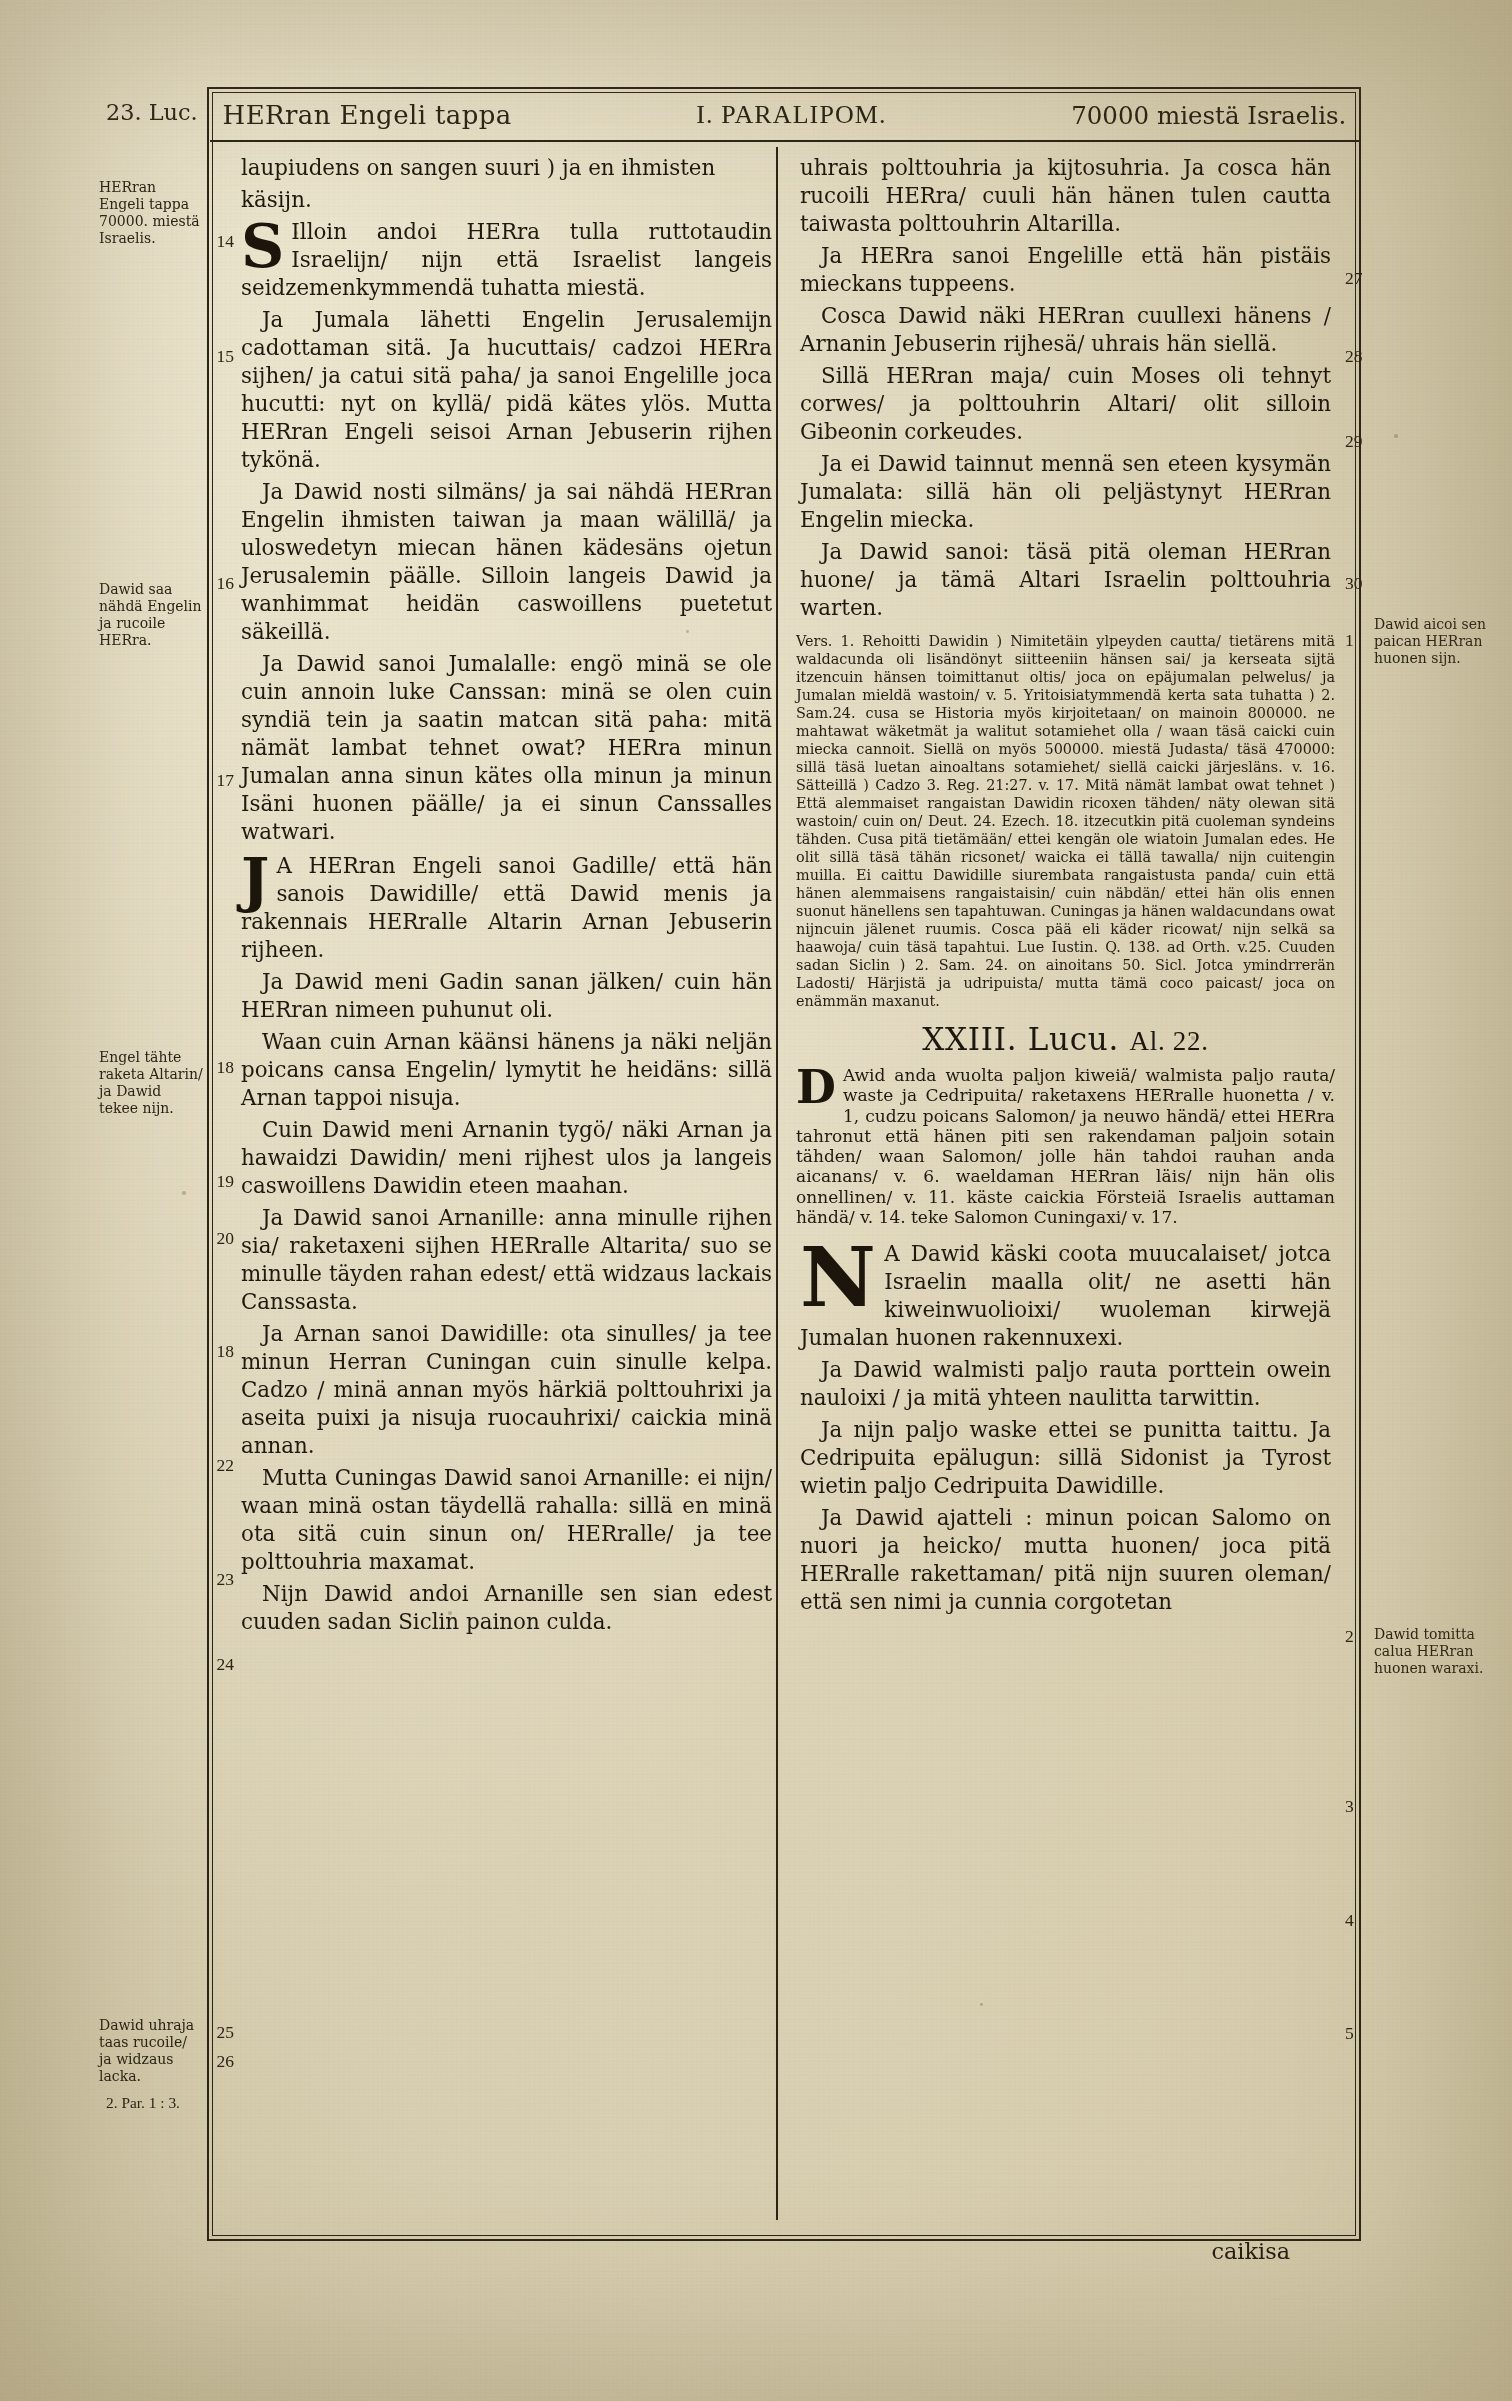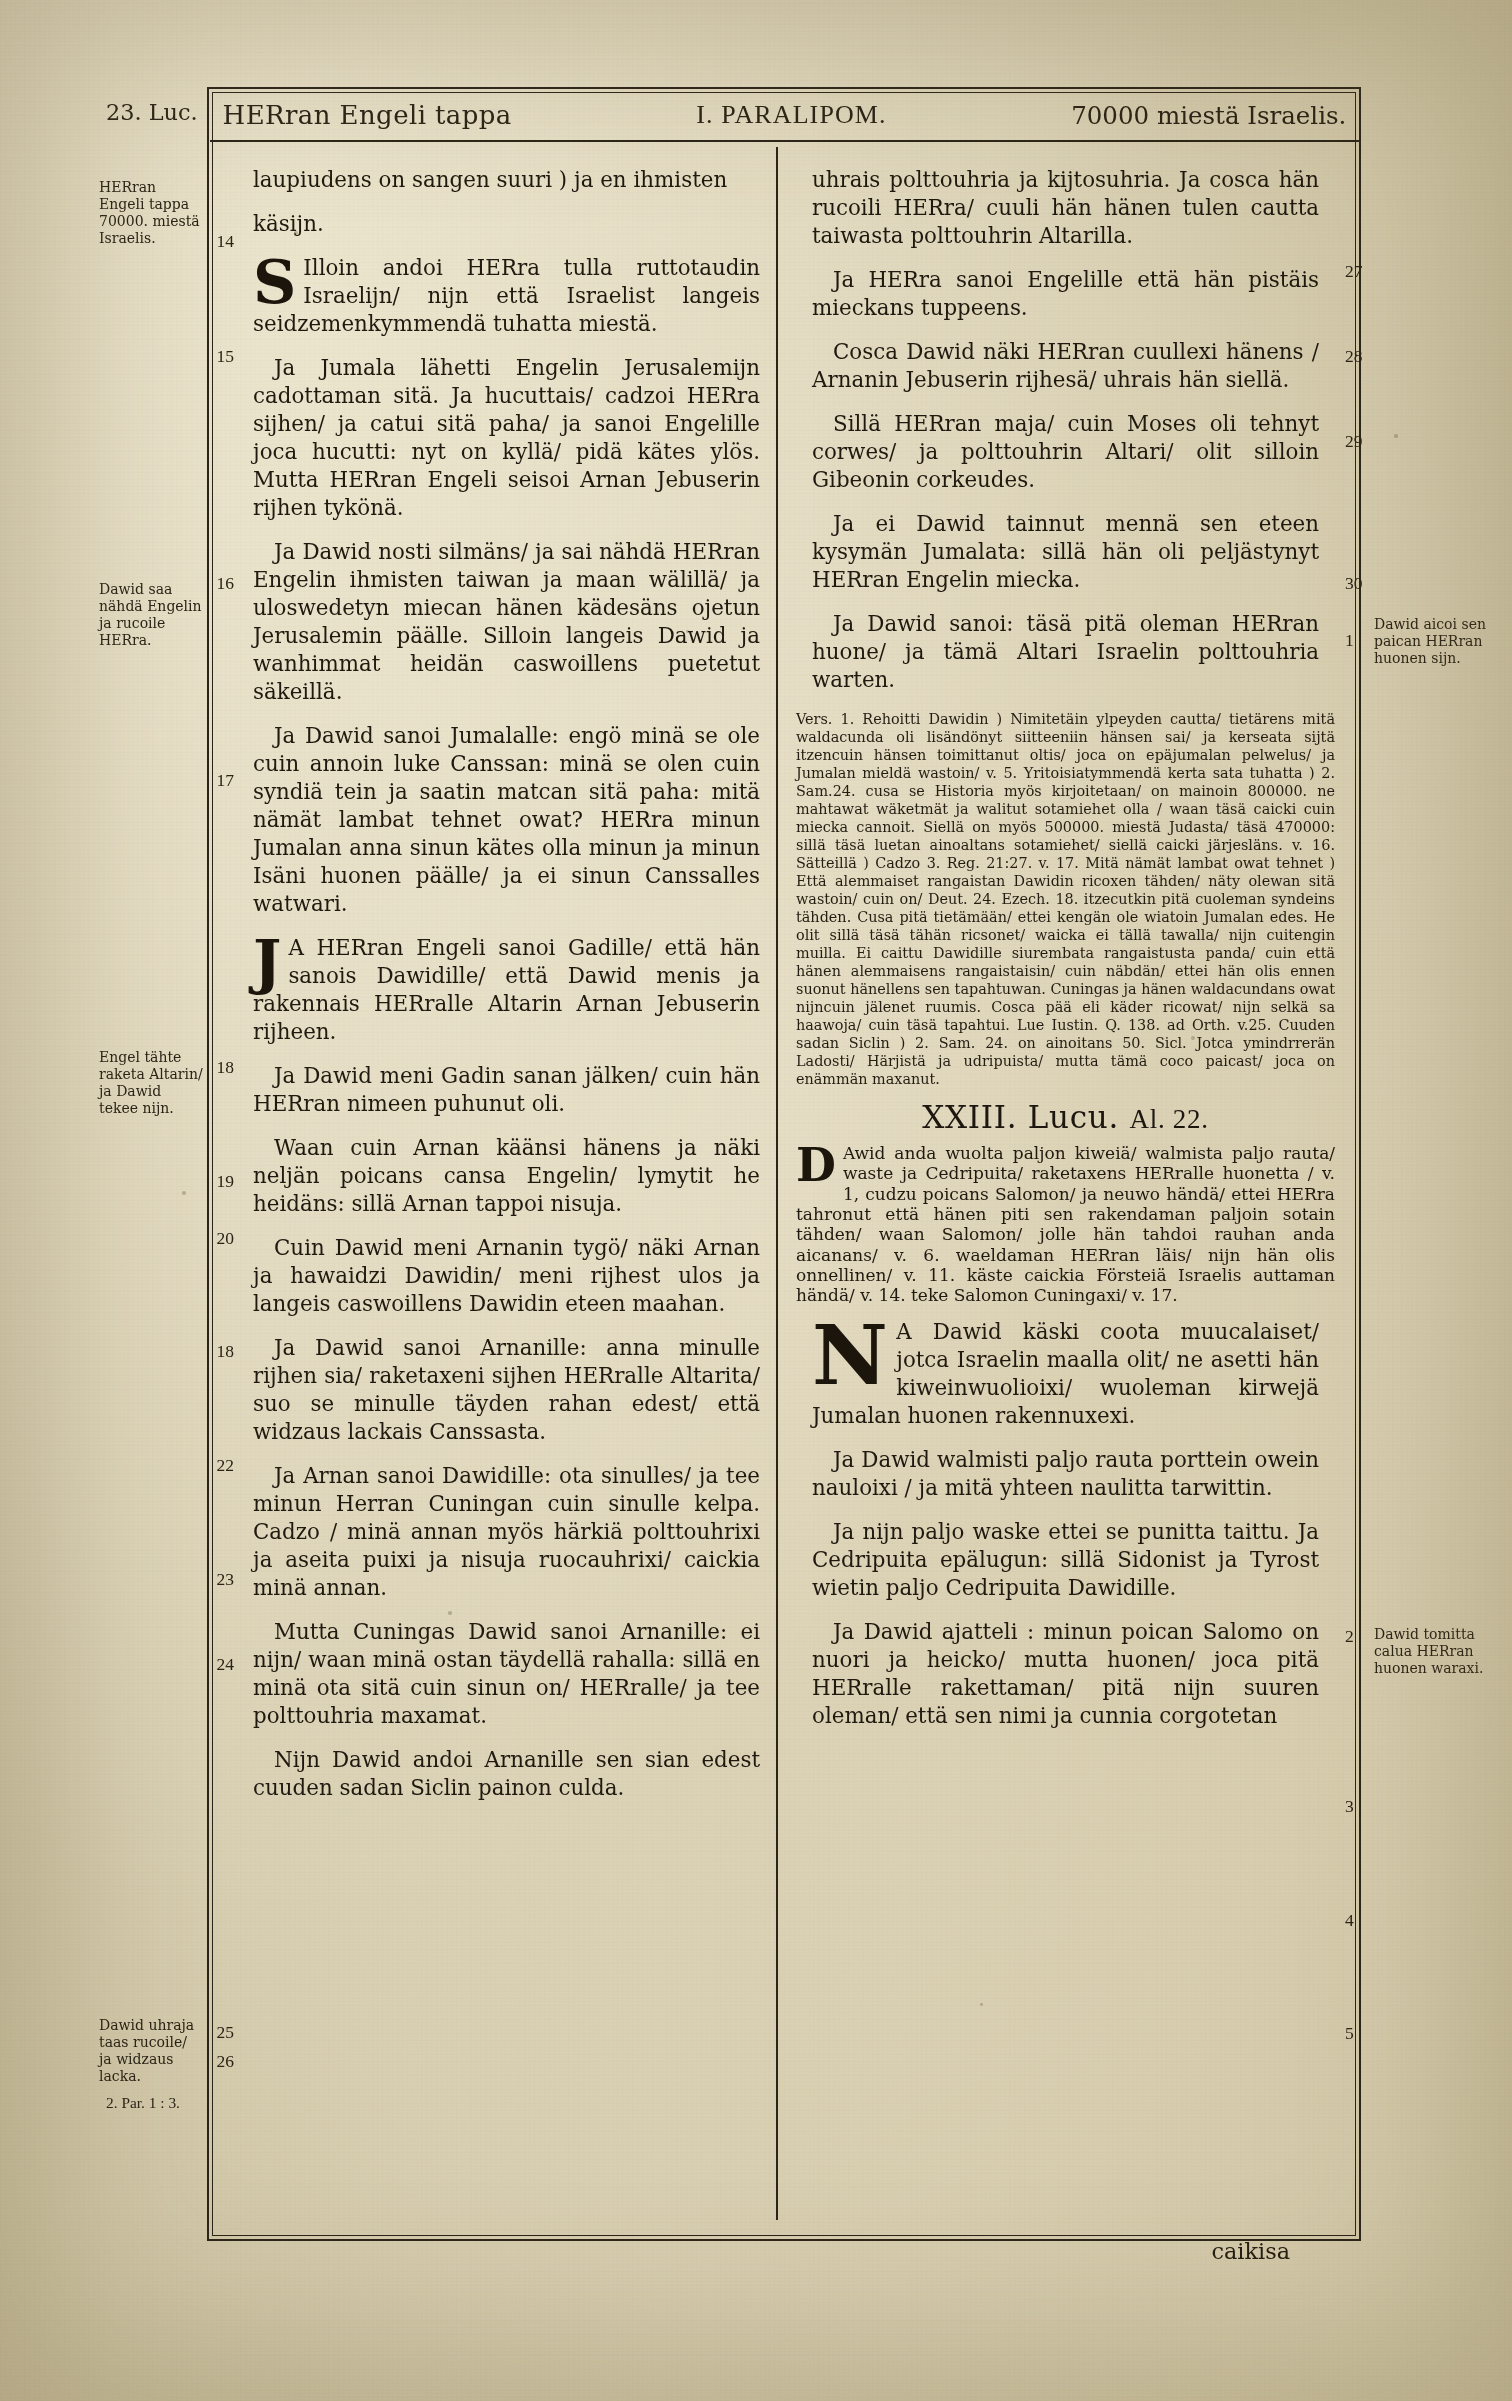--- a/index.html
+++ b/index.html
@@ -115,21 +115,21 @@
   .divider {
     position: absolute;
     left: 776px;
     top: 147px;
     width: 2.1px;
     height: 2073px;
     background: #2b2418;
   }
 
   p {
-    margin: 16px;
+    margin: 4px;
     text-indent: 0;
   }
   .ind { text-indent: 21px; }
 
   
   .vnum {
     position: absolute;
     font-size: 17.5px;
     font-family: "Liberation Serif", serif;
     color: #2a2316;
@@ -311,21 +311,21 @@
   </div>
 
   <p style="margin-top:12.6px;">
     <span class="dropcap-lg">N</span><span>A Dawid käski coota muucalaiset/ jotca Israelin maalla olit/ ne asetti hän kiweinwuolioixi/ wuoleman kirwejä Jumalan huonen rakennuxexi.</span>
   </p>
   <p class="ind">Ja Dawid walmisti paljo rauta porttein owein nauloixi / ja mitä yhteen naulitta tarwittin.</p>
   <p class="ind">Ja nijn paljo waske ettei se punitta taittu. Ja Cedripuita epälugun: sillä Sidonist ja Tyrost wietin paljo Cedripuita Dawidille.</p>
   <p class="ind">Ja Dawid ajatteli : minun poican Salomo on nuori ja heicko/ mutta huonen/ joca pitä HERralle rakettaman/ pitä nijn suuren oleman/ että sen nimi ja cunnia corgotetan</p>
 </div>
 
-<div class="vnum vnum-right" style="top:261px;">27</div>
+<div class="vnum vnum-right" style="top:268px;">27</div>
 <div class="vnum vnum-right" style="top:346px;">28</div>
 <div class="vnum vnum-right" style="top:431px;">29</div>
 <div class="vnum vnum-right" style="top:573px;">30</div>
 <div class="vnum vnum-right" style="top:630px;">1</div>
 <div class="vnum vnum-right" style="top:1626px;">2</div>
 <div class="vnum vnum-right" style="top:1796px;">3</div>
 <div class="vnum vnum-right" style="top:1910px;">4</div>
 <div class="vnum vnum-right" style="top:2023px;">5</div>
 
 <div class="mnote mnote-right" style="top:616px;">Dawid aicoi sen paican HERran huonen sijn.</div>

